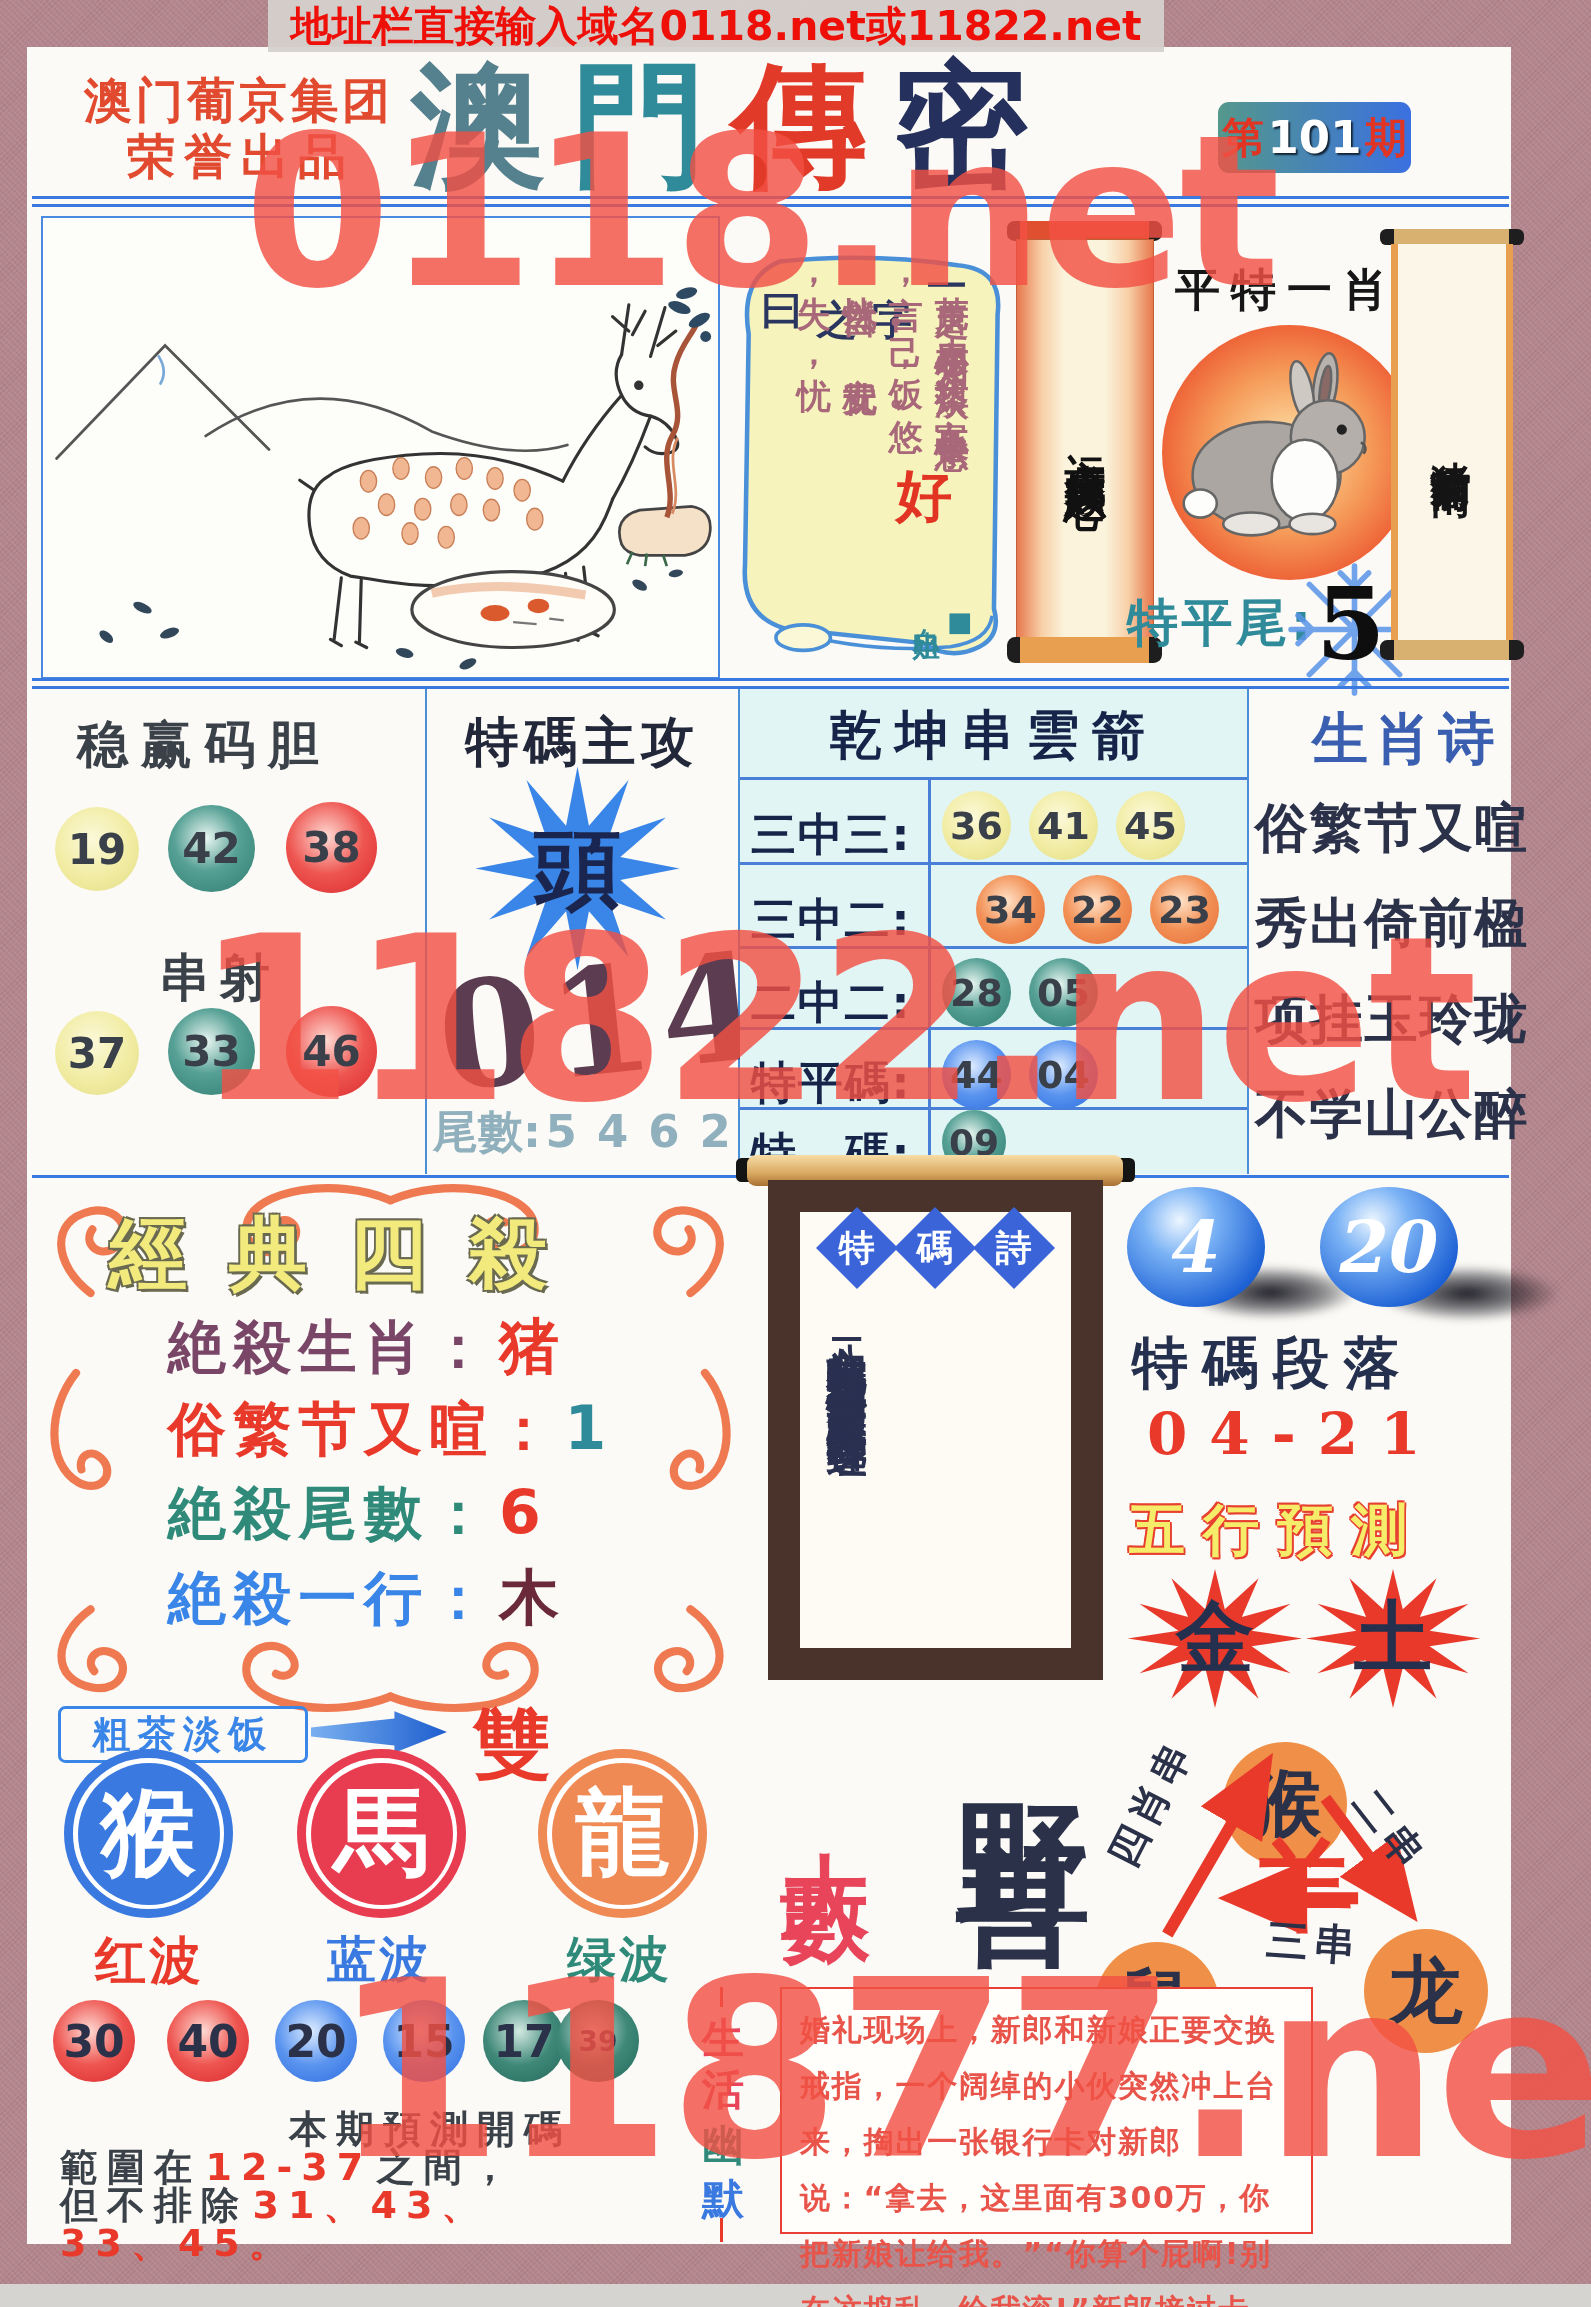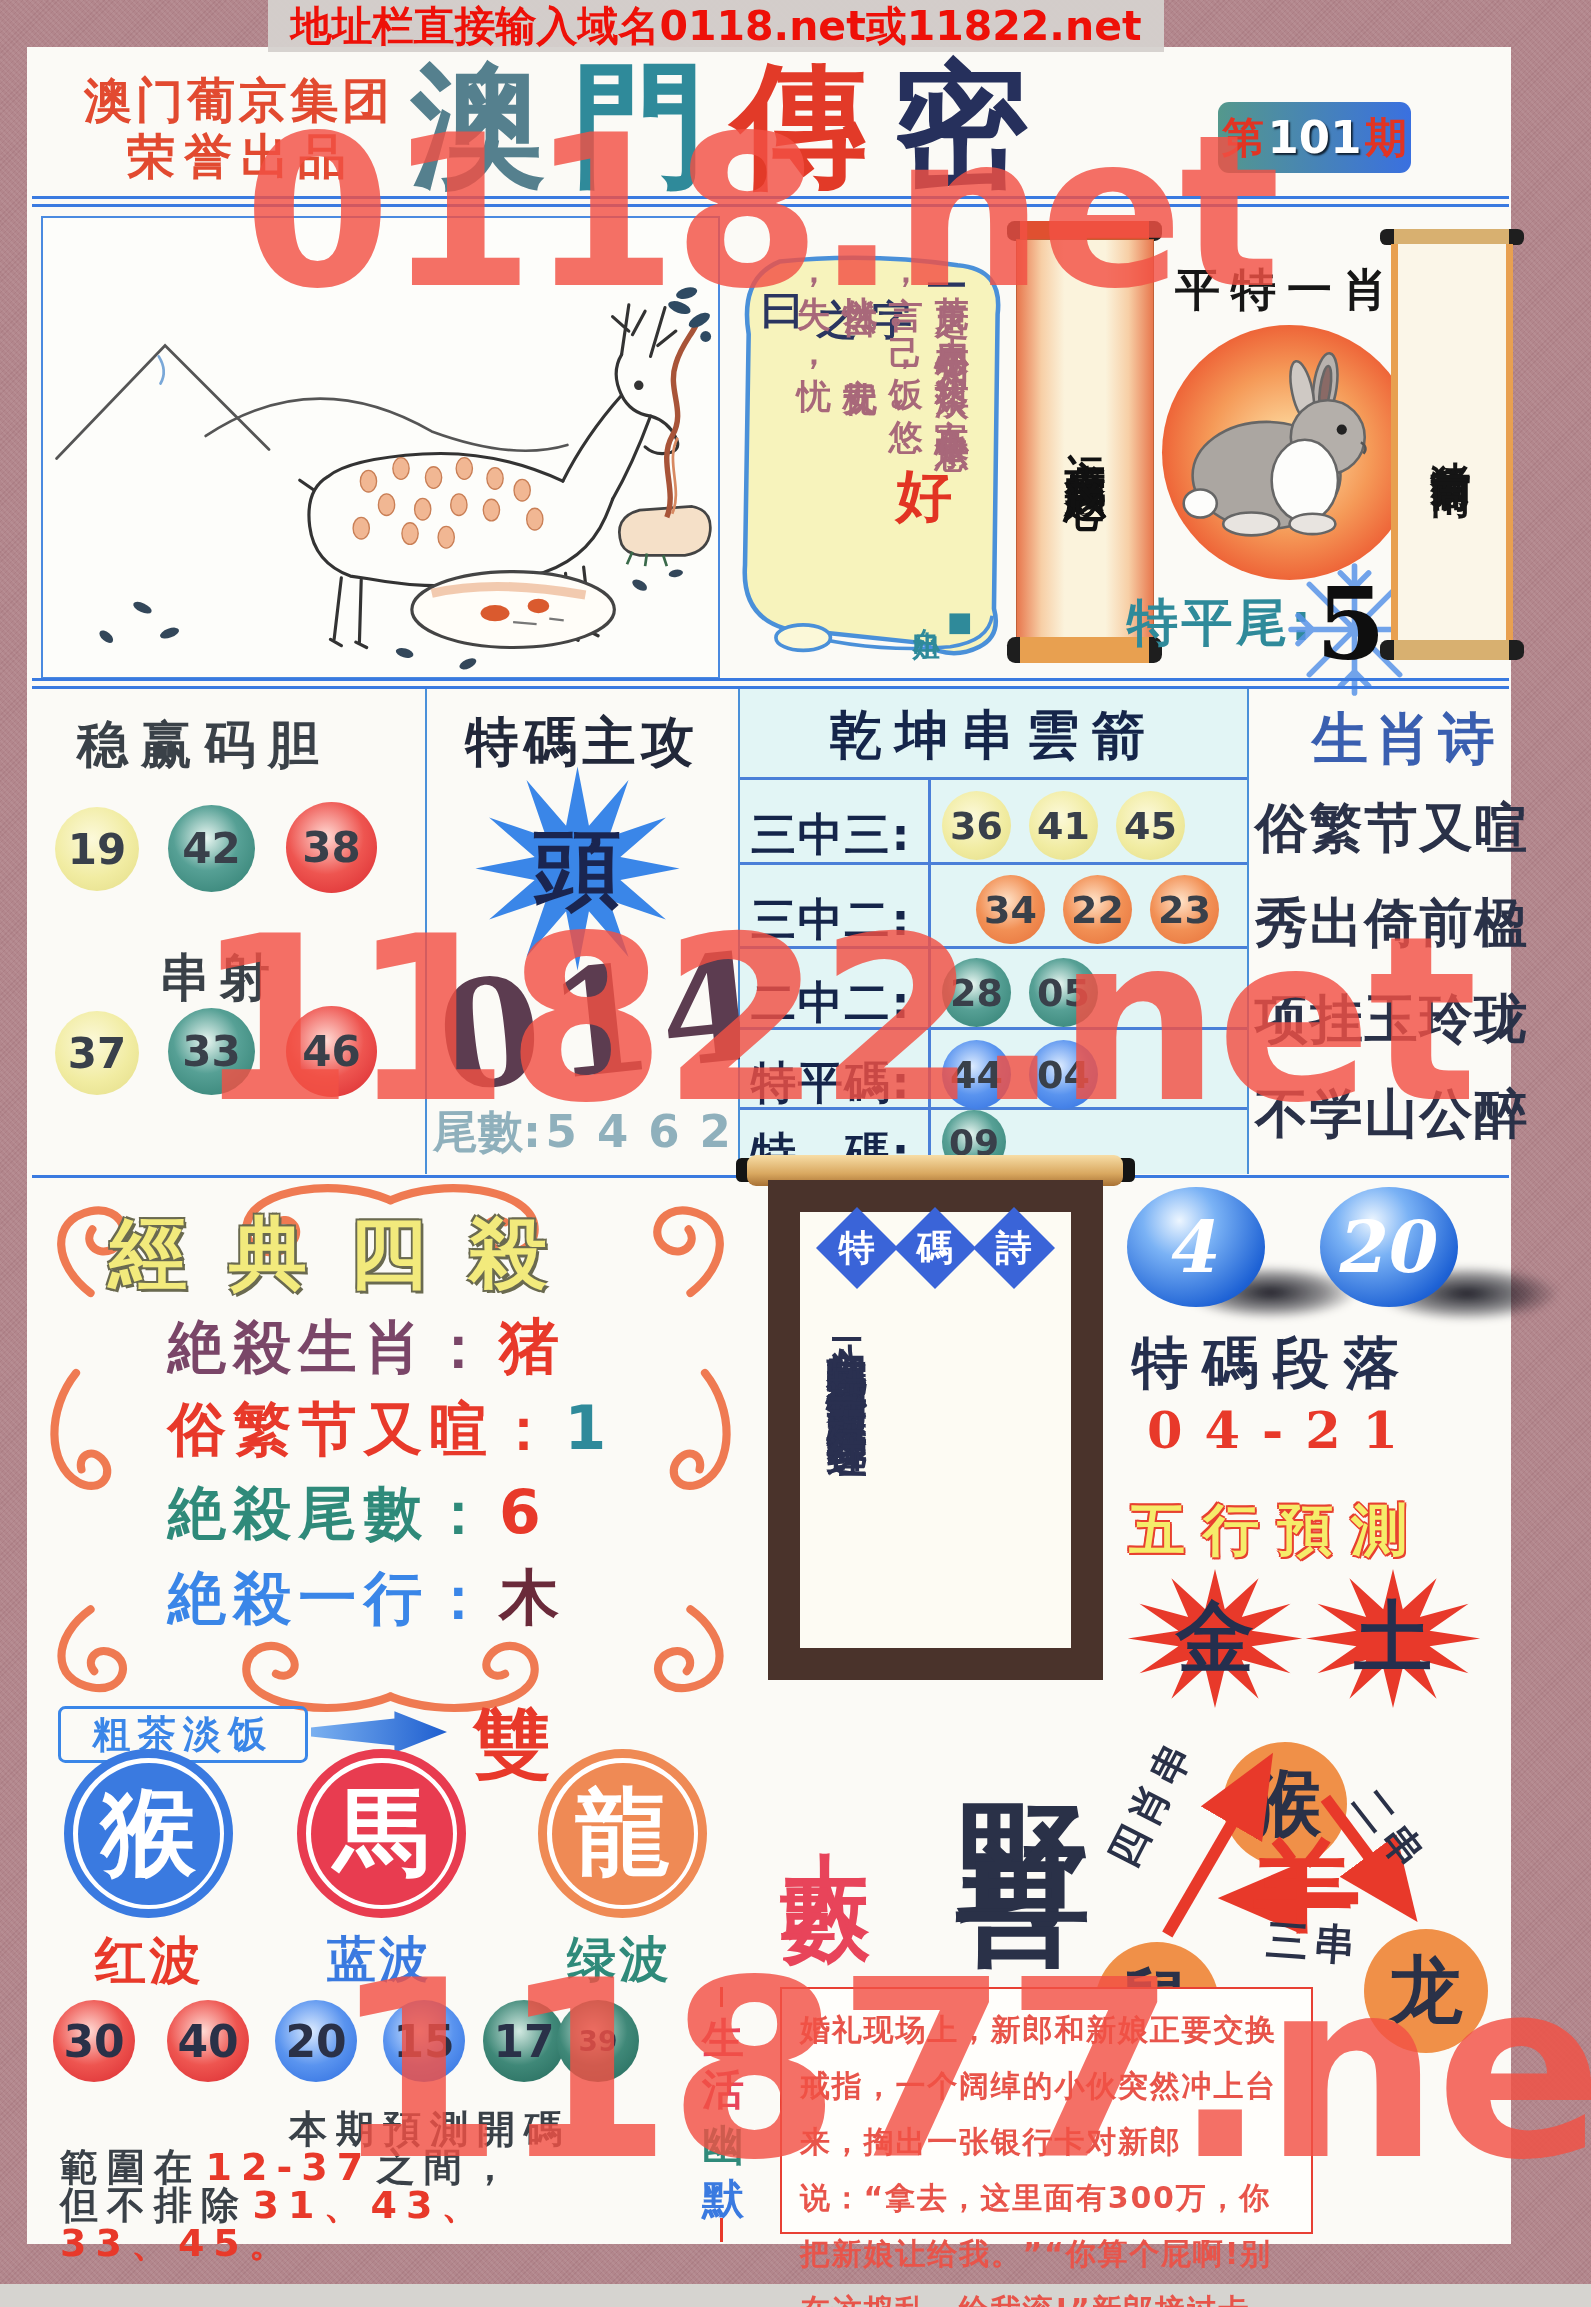--- a/index.html
+++ b/index.html
@@ -305,21 +305,21 @@
   <p class="poem-line">蜡烛有心还惜别</p>
   <p class="poem-line">牛头马面来人家</p>
   <p class="poem-line">特码红绿首选红</p>
 </div>
 
 <div class="bshadow" style="left:1184px;top:1266px;width:173px;height:53px"></div>
 <div class="bshadow" style="left:1376px;top:1266px;width:182px;height:55px"></div>
 <div class="gball" style="left:1127px;top:1187px;width:138px;height:120px;font-size:71px">4</div>
 <div class="gball" style="left:1320px;top:1187px;width:138px;height:120px;font-size:71px">20</div>
 <div class="abs b" style="left:1132px;top:1326px;font-size:56px;color:#252f4e;letter-spacing:14.5px">特碼段落</div>
-<div class="abs b" style="left:1147px;top:1400px;font-size:51px;color:#e8392a;letter-spacing:22px;font-family:'DejaVu Serif',serif">04-21</div>
+<div class="abs b" style="left:1147px;top:1400px;font-size:58px;color:#e8392a;letter-spacing:22px;font-family:'DejaVu Serif',serif">04-21</div>
 <div class="abs b" style="left:1129px;top:1493px;font-size:56px;color:#f5ec6a;letter-spacing:18px;
      text-shadow:1.8px 0 0 #e84030,-1.8px 0 0 #e84030,0 1.8px 0 #e84030,0 -1.8px 0 #e84030,1.8px 1.8px 0 #e84030,-1.8px -1.8px 0 #e84030">五行預測</div>
 <svg class="abs" style="left:1124px;top:1566px" width="182px" height="145" viewBox="0 0 240 240" preserveAspectRatio="none">
   <polygon fill="#e8392a" points="235,120 168.3,132.9 219.6,177.5 155.4,155.4 177.5,219.6 132.9,168.3 120,235 107.1,168.3 62.5,219.6 84.6,155.4 20.4,177.5 71.7,132.9 5,120 71.7,107.1 20.4,62.5 84.6,84.6 62.5,20.4 107.1,71.7 120,5 132.9,71.7 177.5,20.4 155.4,84.6 219.6,62.5 168.3,107.1"></polygon>
 </svg>
 <div class="abs b flex" style="left:1124px;top:1566px;width:182px;height:145px;font-size:78px;color:#252f4e">金</div>
 <svg class="abs" style="left:1302px;top:1566px" width="182px" height="145" viewBox="0 0 240 240" preserveAspectRatio="none">
   <polygon fill="#e8392a" points="235,120 168.3,132.9 219.6,177.5 155.4,155.4 177.5,219.6 132.9,168.3 120,235 107.1,168.3 62.5,219.6 84.6,155.4 20.4,177.5 71.7,132.9 5,120 71.7,107.1 20.4,62.5 84.6,84.6 62.5,20.4 107.1,71.7 120,5 132.9,71.7 177.5,20.4 155.4,84.6 219.6,62.5 168.3,107.1"></polygon>
 </svg>
 <div class="abs b flex" style="left:1302px;top:1566px;width:182px;height:145px;font-size:78px;color:#252f4e">土</div>

